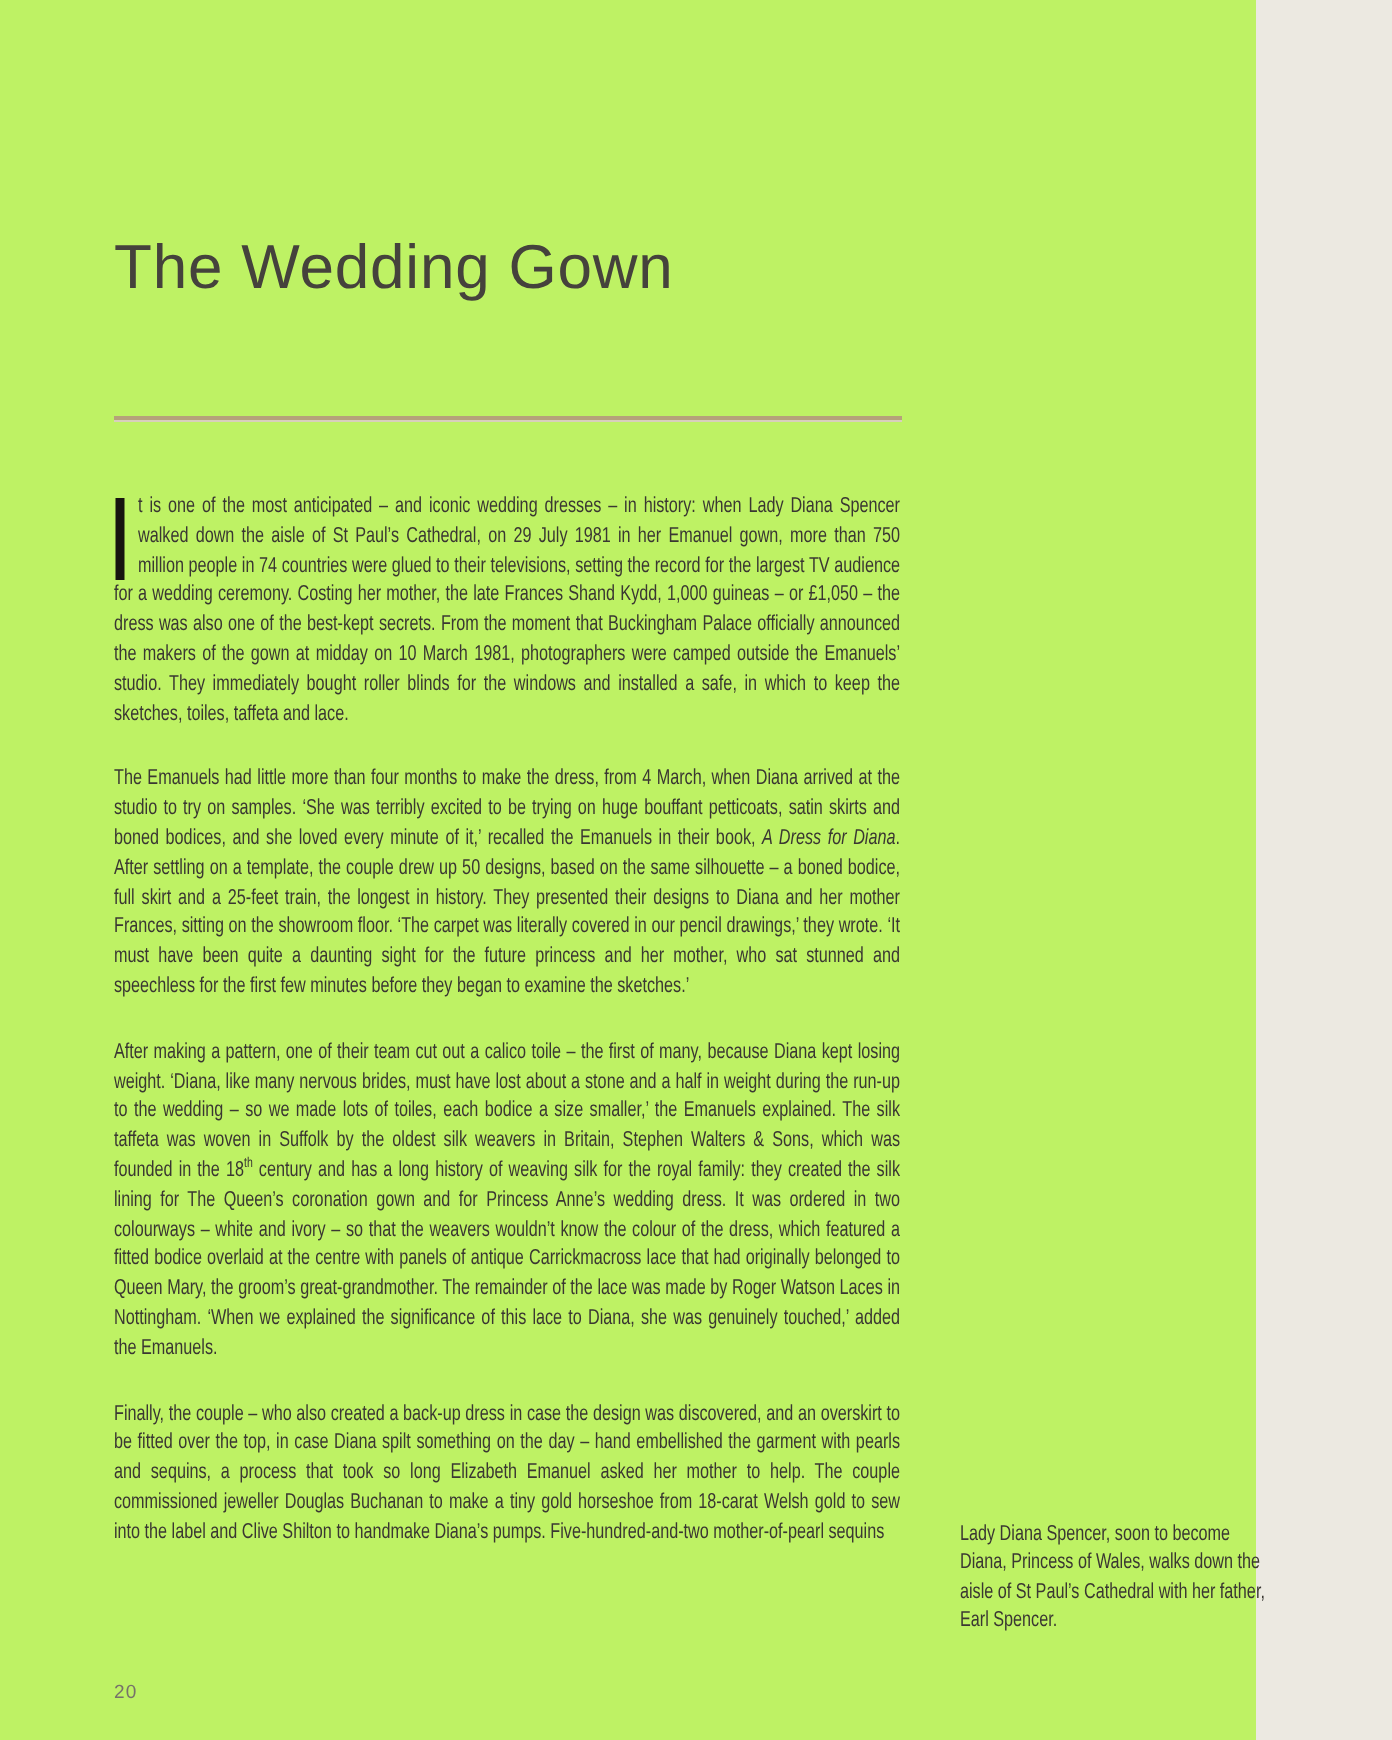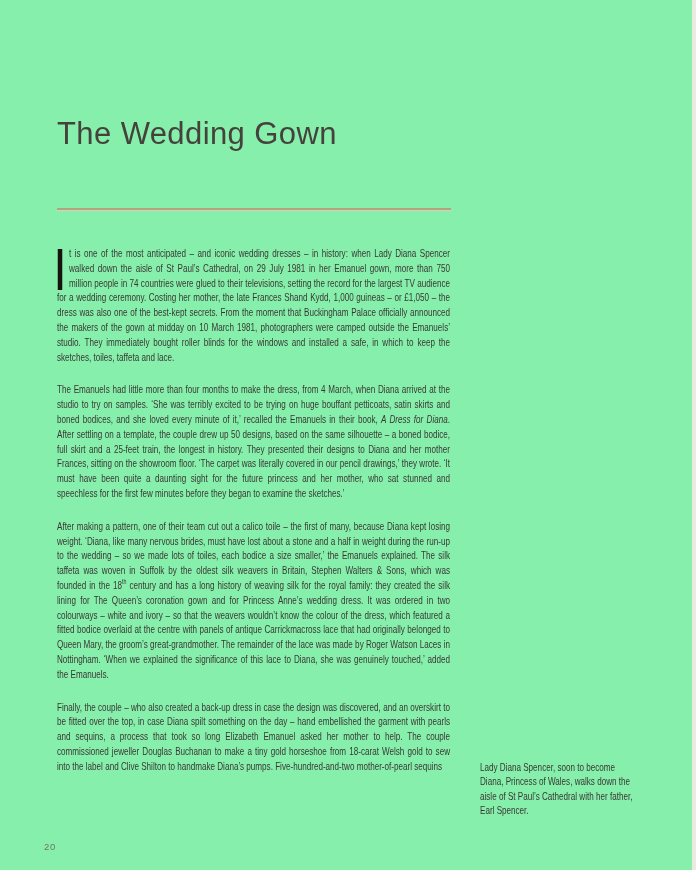--- a/index.html
+++ b/index.html
@@ -8,23 +8,23 @@
   }
   body {
     width: 696px;
     height: 870px;
     background: #ece9e1;
     font-family: "Liberation Sans", sans-serif;
     overflow: hidden;
   }
   .page {
     position: relative;
-    width: 692px;
+    width: 628px;
     height: 870px;
-    background: #86efac;
+    background: #bef264;
   }
   .chapter-title {
     position: absolute;
     left: 57px;
     top: 116px;
     margin: 0;
     font-size: 31px;
     font-weight: 300;
     letter-spacing: 0.4px;
     color: #45423c;
@@ -77,21 +77,21 @@
     transform-origin: 0 0;
     font-size: 10.8px;
     line-height: 14.4px;
     color: #3a3732;
   }
   .caption .caption-line {
     white-space: nowrap;
   }
   .page-number {
     position: absolute;
-    left: 44px;
+    left: 57px;
     top: 841px;
     font-size: 9.5px;
     letter-spacing: 0.6px;
     color: #76726a;
   }
 </style>
 </head>
 <body>
 
 <div class="page">

